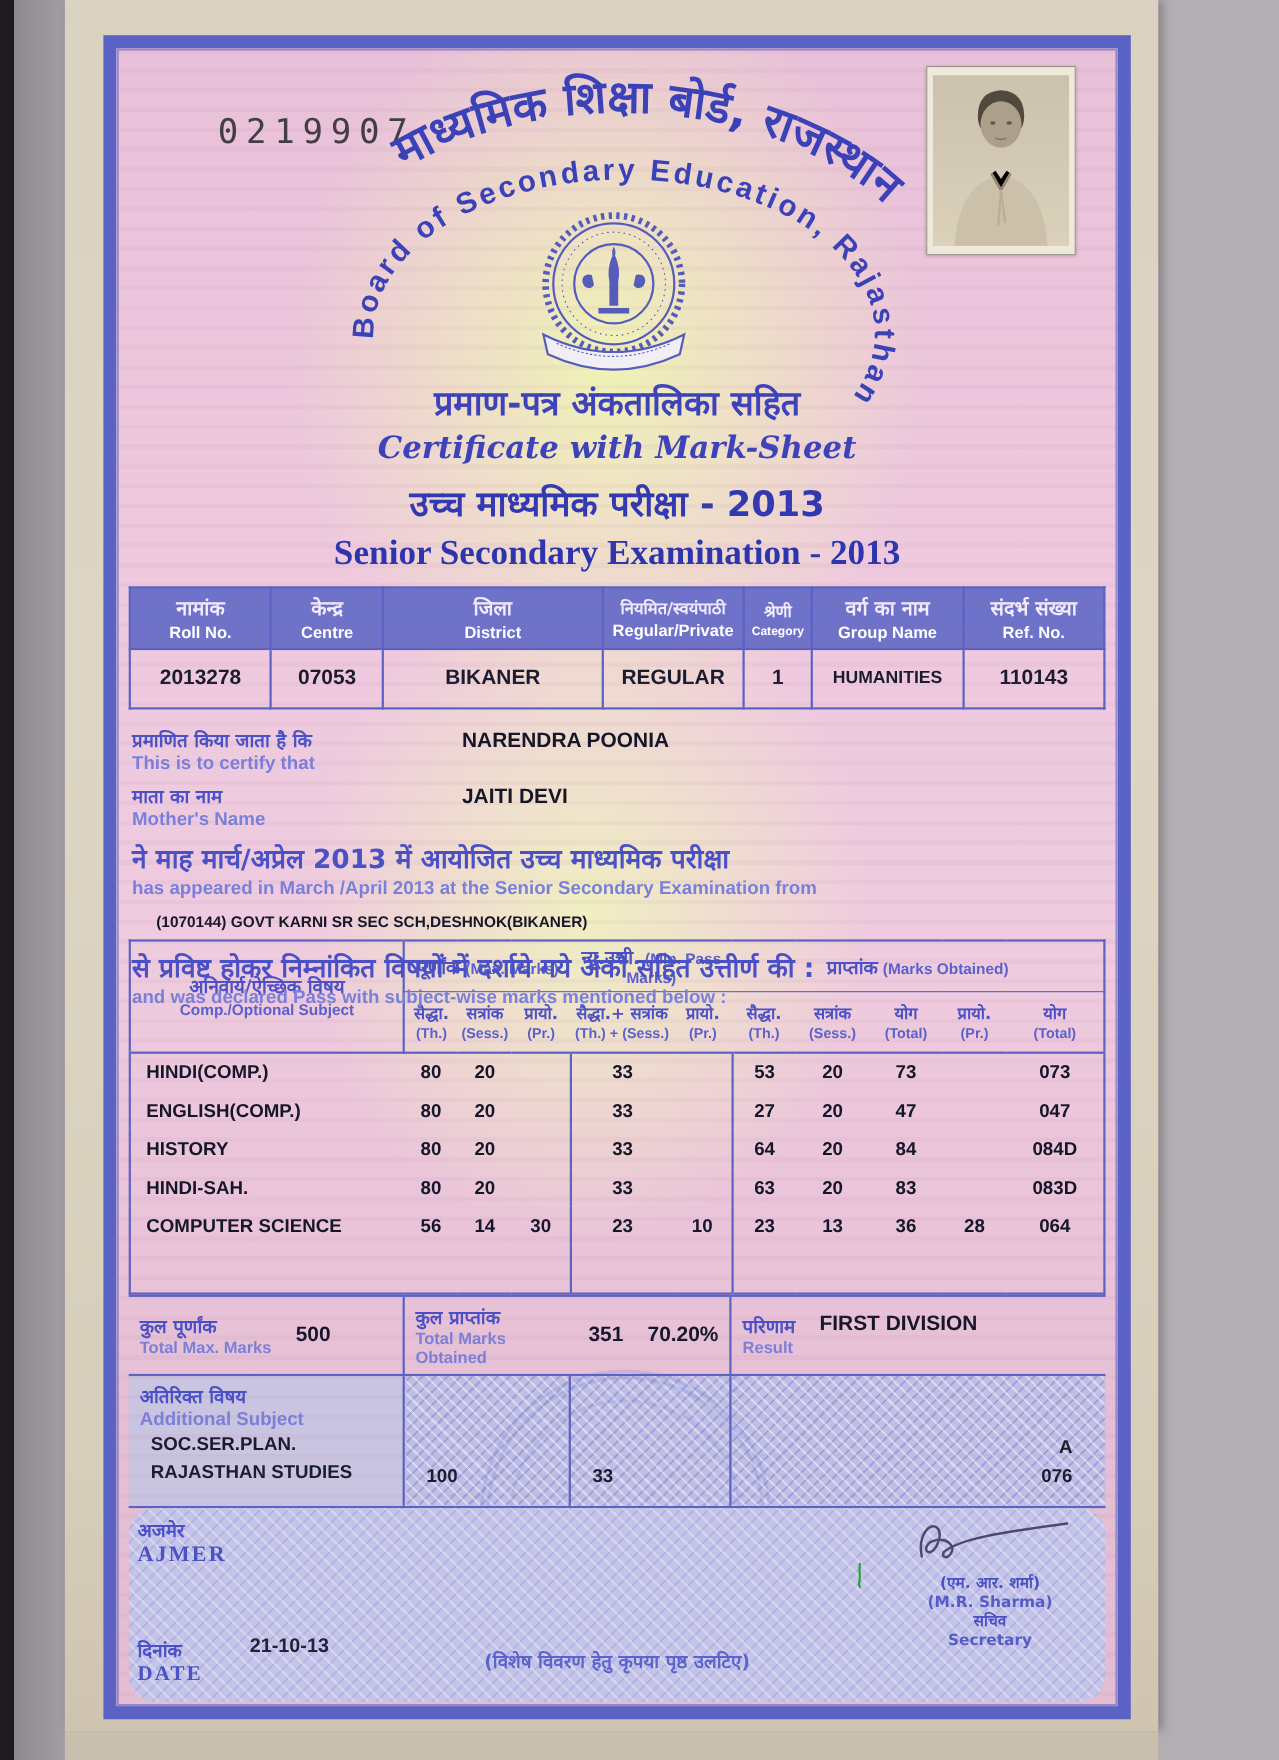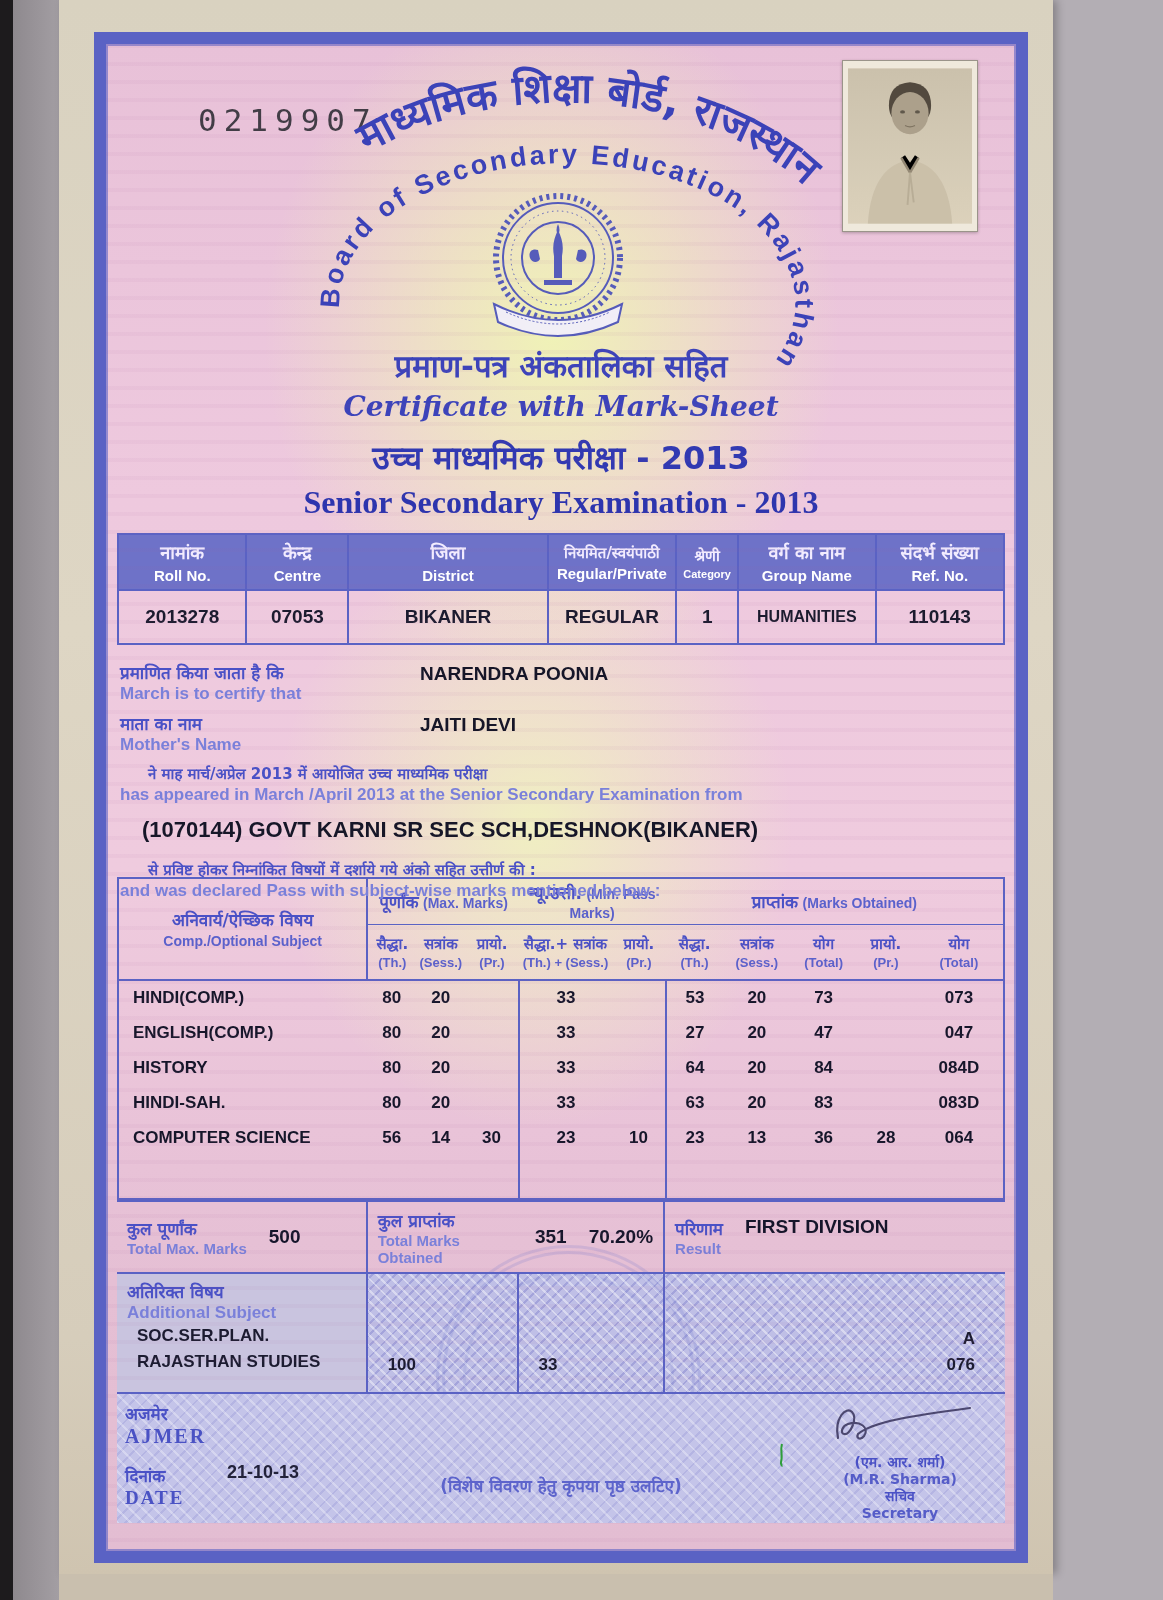--- a/index.html
+++ b/index.html
@@ -92,23 +92,23 @@
   }
   .info-table th:first-child, .info-table td:first-child { border-left: 2px solid #5a62c4; }
 
   
   .certify { flex: 1 1 auto; min-height: 0; padding: 16px 14px 0; position: relative; }
   .c-row { display: flex; margin-bottom: 8px; }
   .c-label { width: 300px; flex: none; }
   .l-hi { font-size: 17px; font-weight: bold; color: #4a51c6; font-family:"DejaVu Sans",sans-serif; }
   .l-en { font-size: 17px; font-weight: bold; color: #7a80da; }
   .c-value { font-size: 19px; font-weight: bold; color: #161628; padding-top: 2px; }
-  .c-line-hi { font-size: 15px; font-weight: bold; color: #4a51c6; font-family:"DejaVu Sans",sans-serif; margin-top: 6px; margin-left: 28px; }
+  .c-line-hi { font-size: 24px; font-weight: bold; color: #4a51c6; font-family:"DejaVu Sans",sans-serif; margin-top: 6px; }
   .c-line-en { font-size: 17px; font-weight: bold; color: #7a80da; margin-top: 2px; }
-  .c-school  { font-size: 22px; font-weight: bold; color: #161628; margin: 12px 0 16px 22px; }
+  .c-school  { font-size: 14px; font-weight: bold; color: #161628; margin: 12px 0 16px 22px; }
 
   
   .marks { width: calc(100% - 22px); margin: 6px auto 0; border-collapse: collapse; table-layout: fixed; flex: none; }
   .marks th, .marks td { border: none; }
   .marks { border: 2px solid #5a62c4; }
   .marks thead th { border-bottom: 2px solid #5a62c4; vertical-align: middle; padding: 2px; }
   .g-hi { font-size: 17px; font-weight: bold; color: #4a51c6; font-family:"DejaVu Sans",sans-serif; }
   .g-en { font-size: 14px; font-weight: bold; color: #5a61cc; }
   .s-hi { display:block; font-size: 15px; font-weight: bold; color: #4a51c6; font-family:"DejaVu Sans",sans-serif; }
   .s-en { display:block; font-size: 13px; font-weight: bold; color: #5a61cc; margin-top: 2px; }
@@ -143,25 +143,26 @@
       repeating-linear-gradient(45deg, rgba(255,255,255,.40) 0 2px, rgba(255,255,255,0) 2px 8px),
       repeating-linear-gradient(-45deg, rgba(130,130,205,.45) 0 2px, rgba(130,130,205,0) 2px 8px);
   }
   .add-2 { width: 17%; border-left: 2px solid #5a62c4; display:flex; align-items:flex-end; padding: 0 0 14px 20px; }
   .add-3 { width: 16.5%; border-left: 2px solid #5a62c4; display:flex; align-items:flex-end; padding: 0 0 14px 20px; }
   .add-4 { width: 38.5%; border-left: 2px solid #5a62c4; display:flex; flex-direction:column;
            justify-content:flex-end; align-items:flex-end; padding: 0 30px 14px 0; }
   .add-val { font-size: 17px; font-weight: bold; color: #1b1b30; line-height: 26px; }
 
   
-  .footer { flex: none; height: 129px; margin: 0 11px 28px; position: relative;
+  .footer { flex: none; height: 176px; margin: 0 11px 4px; position: relative;
     background-color: #c4c4e9;
     background-image:
       repeating-linear-gradient(45deg, rgba(255,255,255,.30) 0 2px, rgba(255,255,255,0) 2px 9px),
       repeating-linear-gradient(-45deg, rgba(140,140,210,.28) 0 2px, rgba(140,140,210,0) 2px 9px);
+    border-radius: 24px;
   }
   .f-place { position: absolute; left: 8px; top: 8px; }
   .f-place .l-en { font-family: "Liberation Serif", serif; color: #4a52c4; font-size: 20px; letter-spacing: 2px; }
   .f-date { position: absolute; left: 8px; bottom: 14px; }
   .f-date .l-en { font-family: "Liberation Serif", serif; color: #4a52c4; font-size: 19px; letter-spacing: 2px; }
   .f-date-val { position: absolute; left: 110px; bottom: 40px; font-size: 18px; font-weight: bold; color: #22223a; }
   .f-note { position: absolute; left: 0; right: 0; bottom: 26px; text-align: center;
             font-size: 17px; font-weight: bold; color: #5d64cc; font-family:"DejaVu Sans",sans-serif; }
   .f-sign { position: absolute; right: 20px; top: 4px; width: 170px; text-align: center; }
   .f-sign .sig-line { font-size: 14px; font-weight: bold; color: #4a51c6; line-height: 17px; font-family:"DejaVu Sans",sans-serif;text-align:center;}
@@ -294,21 +295,21 @@
         </tr>
       </tbody>
         </table>
 
       <div class="certify">
         <div class="watermark"></div>
 
         <div class="c-row">
           <div class="c-label">
             <div class="l-hi">प्रमाणित किया जाता है कि</div>
-            <div class="l-en">March is to certify that</div>
+            <div class="l-en">This is to certify that</div>
           </div>
           <div class="c-value">NARENDRA POONIA</div>
         </div>
 
 
         <div class="c-row">
           <div class="c-label">
             <div class="l-hi">माता का नाम</div>
             <div class="l-en">Mother's Name</div>
           </div>

